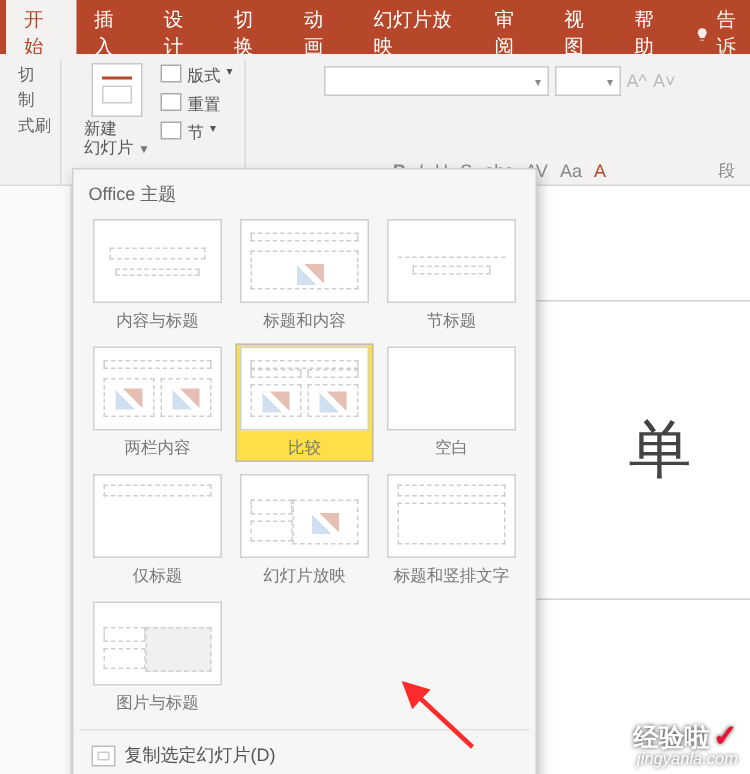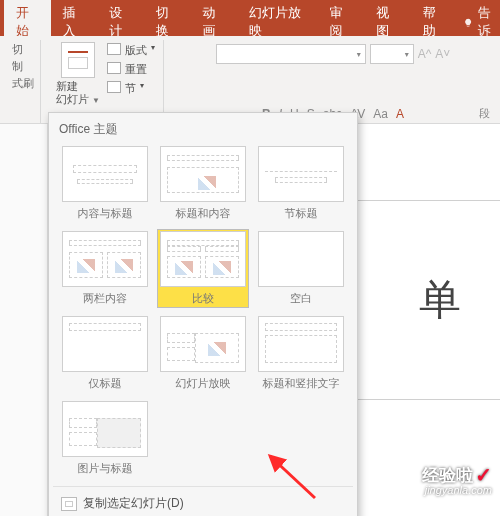--- a/index.html
+++ b/index.html
@@ -56,21 +56,21 @@
   .thumb .vbar-r { position:absolute; right:20px; top:8px; bottom:8px; width:28px; border:1px dashed #cfcfcf;}
   .lay-lbl { font-size:11px; color:#777; margin-top:4px; text-align:center;}
   .panel-sep { height:1px; background:#e1e1e1; margin:8px 4px 4px 4px;}
   .panel-row { display:flex; align-items:center; gap:6px; padding:4px 12px; font-size:12px; color:#555; cursor:pointer;}
   .panel-row .ic { width:16px; height:14px; border:1px solid #bbb; background:#fff; position:relative;}
   .panel-row .ic:after{content:"";position:absolute;left:3px;top:3px;right:3px;bottom:3px;border:1px solid #ccc;}
   .arrow { position:absolute; z-index:20; left:260px; top:450px; width:60px; height:50px; pointer-events:none;}
   .arrow svg { width:100%; height:100%; }
   .slide-canvas { position:absolute; right:-40px; top:200px; width:200px; height:200px; background:#fff; border:1px solid #d0d0d0; display:flex; align-items:center; justify-content:center;}
   .slide-canvas .big { font-size:42px; color:#444;}
-  .watermark { position:absolute; right:8px; bottom:18px; z-index:30; color:#fff; font-size:13px; text-shadow:0 0 3px rgba(0,0,0,.8); text-align:right; line-height:15px;}
+  .watermark { position:absolute; right:8px; bottom:2px; z-index:30; color:#fff; font-size:13px; text-shadow:0 0 3px rgba(0,0,0,.8); text-align:right; line-height:15px;}
   .watermark .cn { font-size:17px; font-weight:bold; display:flex; align-items:center; gap:2px; justify-content:flex-end;}
   .watermark .en { font-size:11px; font-style:italic; opacity:.95;}
   .wm-check { color:#e13; font-size:20px; font-weight:bold;}
 </style>
 </head>
 <body>
 
 <div class="titlebar"></div>
 
 <div class="tabs">

